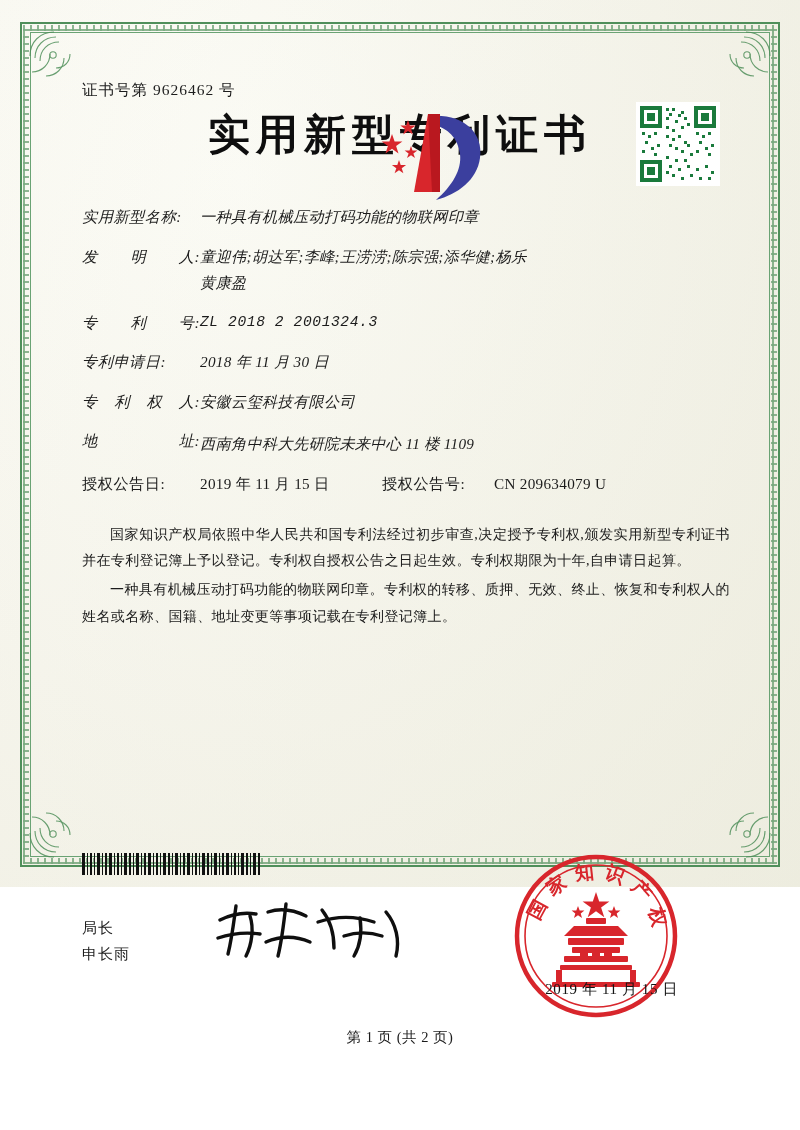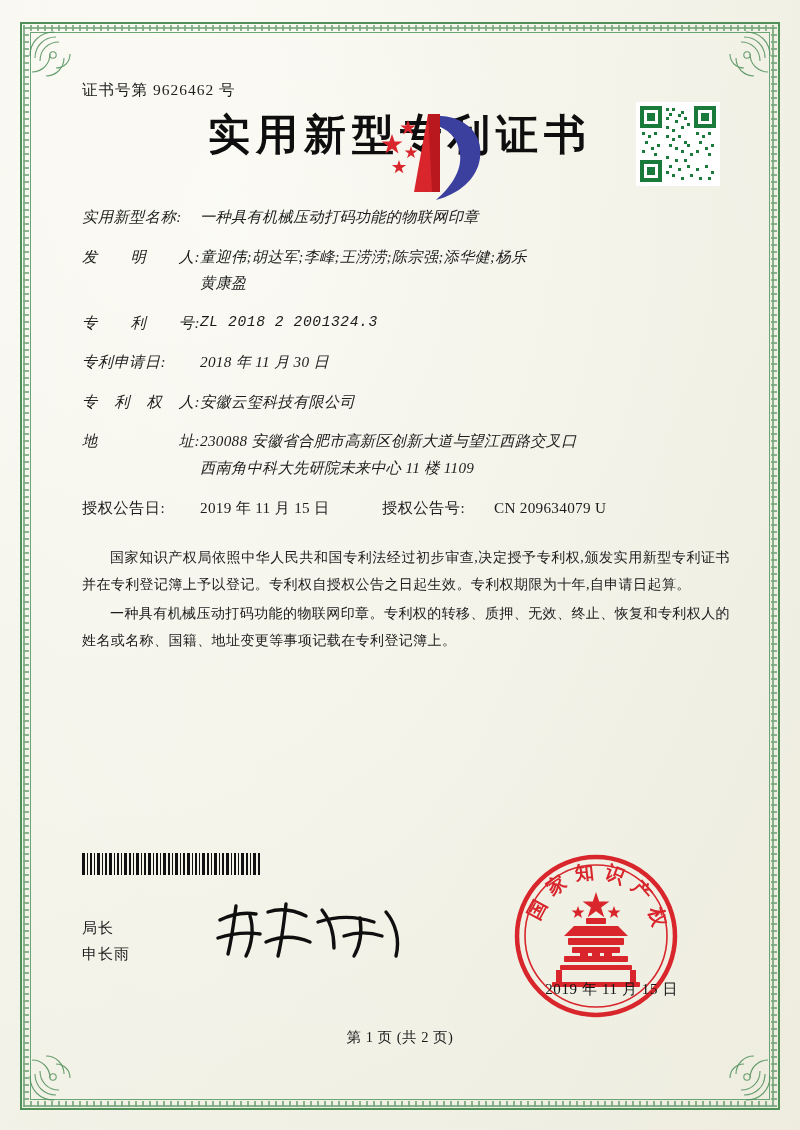--- a/index.html
+++ b/index.html
@@ -12,21 +12,21 @@
     height: 1130px;
     font-family: "Liberation Serif", "DejaVu Serif", serif;
     color: #1b1b1b;
     overflow: hidden;
   }
 
   
   .page {
     position: relative;
     width: 800px;
-    height: 1130px;
+    height: 887px;
     background:
       radial-gradient(ellipse at 30% 20%, #fdfdf8 0%, #f7f6ee 55%, #f2f1e6 100%);
   }
 
   
   .paper-tint {
     position: absolute;
     inset: 0;
     background:
       linear-gradient(115deg, rgba(246,246,236,0.0) 0%, rgba(231,231,214,0.45) 100%);
@@ -452,21 +452,20 @@
         </div>
         <div class="value">安徽云玺科技有限公司</div>
       </div>
 
       <div class="row">
         <div class="label spread">
           <span>地</span>
           <span>址:</span>
         </div>
         <div class="value">
-          <span>230088 安徽省合肥市高新区创新大道与望江西路交叉口</span>
           <span class="sub">西南角中科大先研院未来中心 11 楼 1109</span>
         </div>
       </div>
 
       <div class="row-two">
         <div class="half left">
           <div class="label">授权公告日:</div>
           <div class="value">2019 年 11 月 15 日</div>
         </div>
         <div class="half right">

